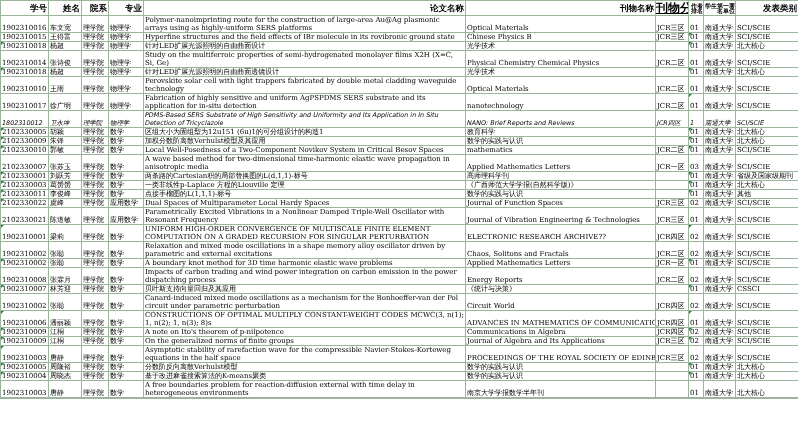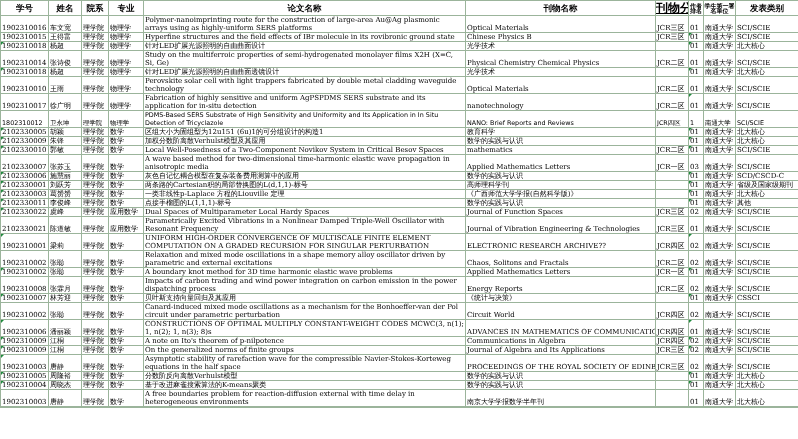--- a/index.html
+++ b/index.html
@@ -2,29 +2,29 @@
 <html><head>
 <meta charset="utf-8">
 <style>
   html,body{margin:0;padding:0;background:#ffffff;}
   body{width:798px;height:439px;overflow:hidden;}
   .sheet{width:798px;height:439px;overflow:hidden;}
   table{border-collapse:collapse;table-layout:fixed;width:798px;
         font-family:"DejaVu Serif", serif;font-size:7px;color:#000;}
   td,th{border:1px solid #9bb49b;vertical-align:bottom;padding:0 1px;
         overflow:hidden;position:relative;line-height:8px;word-wrap:break-word;}
-  th{font-weight:bold;text-align:center;font-size:8.5px;line-height:9px;
+  th{font-weight:bold;text-align:right;font-size:8.5px;line-height:9px;
      height:14px;vertical-align:middle;white-space:nowrap;background:#ffffff;}
   th.h-rank,th.h-affil{font-size:6px;line-height:5px;white-space:normal;padding:0;}
   th.h-tier{font-size:12px;padding:0;text-decoration:underline;}
   td.c-sid,td.c-tier,td.c-rank,td.c-affil,td.c-category,td.c-name,
   td.c-dept,td.c-major{white-space:nowrap;}
   td.c-journal{white-space:nowrap;}
   td.c-title{white-space:normal;}
-  tr.alt td{font-family:"DejaVu Sans", sans-serif;font-size:6.4px;}
+  tr.alt td{font-family:"DejaVu Sans", sans-serif;font-size:6.4px;font-style:italic;}
   td.mark::before{content:'';position:absolute;top:0;left:0;width:0;height:0;
         border-top:3px solid #1e8a3c;border-right:3px solid transparent;}
 </style>
 </head>
 <body>
 
 <div class="sheet">
   <table>
     <colgroup>
         <col style="width: 48px;">
@@ -191,32 +191,20 @@
           <td class="c-dept">理学院</td>
           <td class="c-major">数学</td>
           <td class="c-title">A wave based method for two-dimensional time-harmonic elastic wave propagation in anisotropic media</td>
           <td class="c-journal">Applied Mathematics Letters</td>
           <td class="c-tier">JCR一区</td>
           <td class="c-rank">03</td>
           <td class="c-affil">南通大学</td>
           <td class="c-category">SCI/SCIE</td>
         </tr>
         <tr>
-          <td class="c-sid mark">2102330006</td>
-          <td class="c-name">施慧丽</td>
-          <td class="c-dept">理学院</td>
-          <td class="c-major">数学</td>
-          <td class="c-title">灰色自记忆耦合模型在复杂装备费用测算中的应用</td>
-          <td class="c-journal">数学的实践与认识</td>
-          <td class="c-tier"></td>
-          <td class="c-rank mark">01</td>
-          <td class="c-affil">南通大学</td>
-          <td class="c-category">SCD/CSCD-C</td>
-        </tr>
-        <tr>
           <td class="c-sid mark">2102330001</td>
           <td class="c-name">刘跃芳</td>
           <td class="c-dept">理学院</td>
           <td class="c-major">数学</td>
           <td class="c-title">两条路的Cartesian积的局部替换图的L(d,1,1)-标号</td>
           <td class="c-journal">高师理科学刊</td>
           <td class="c-tier"></td>
           <td class="c-rank mark">01</td>
           <td class="c-affil">南通大学</td>
           <td class="c-category">省级及国家级期刊</td>

